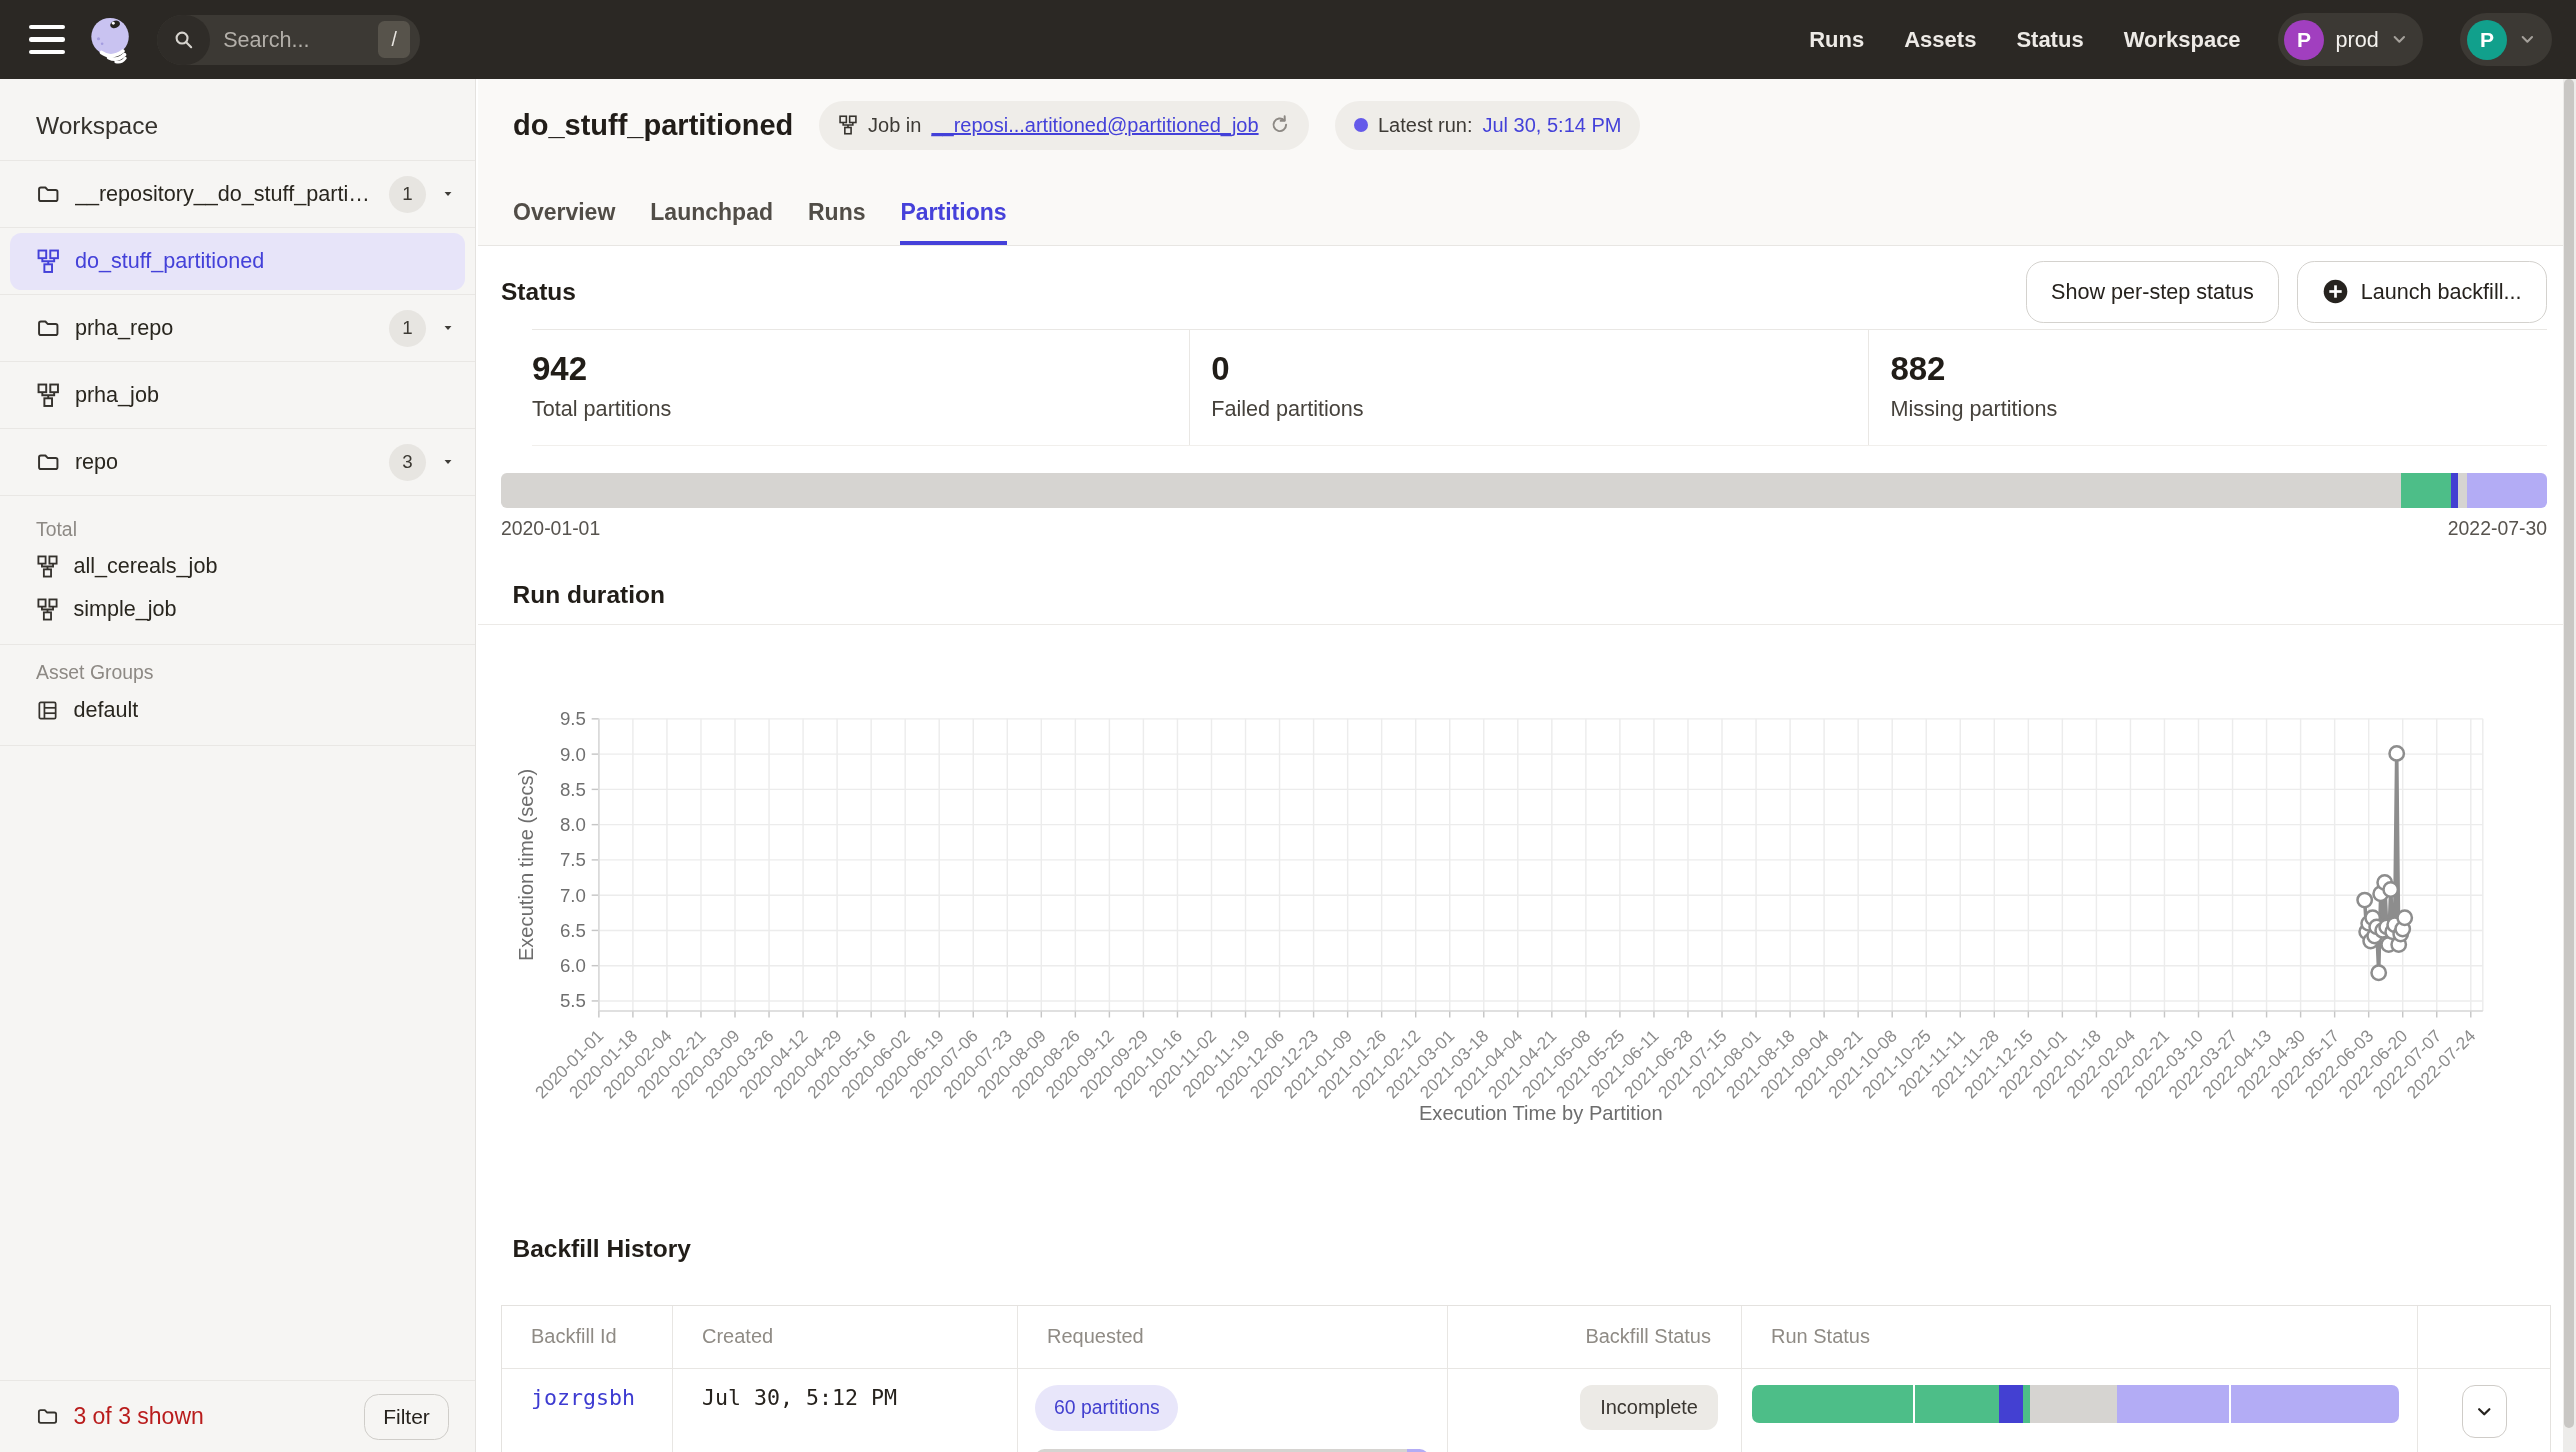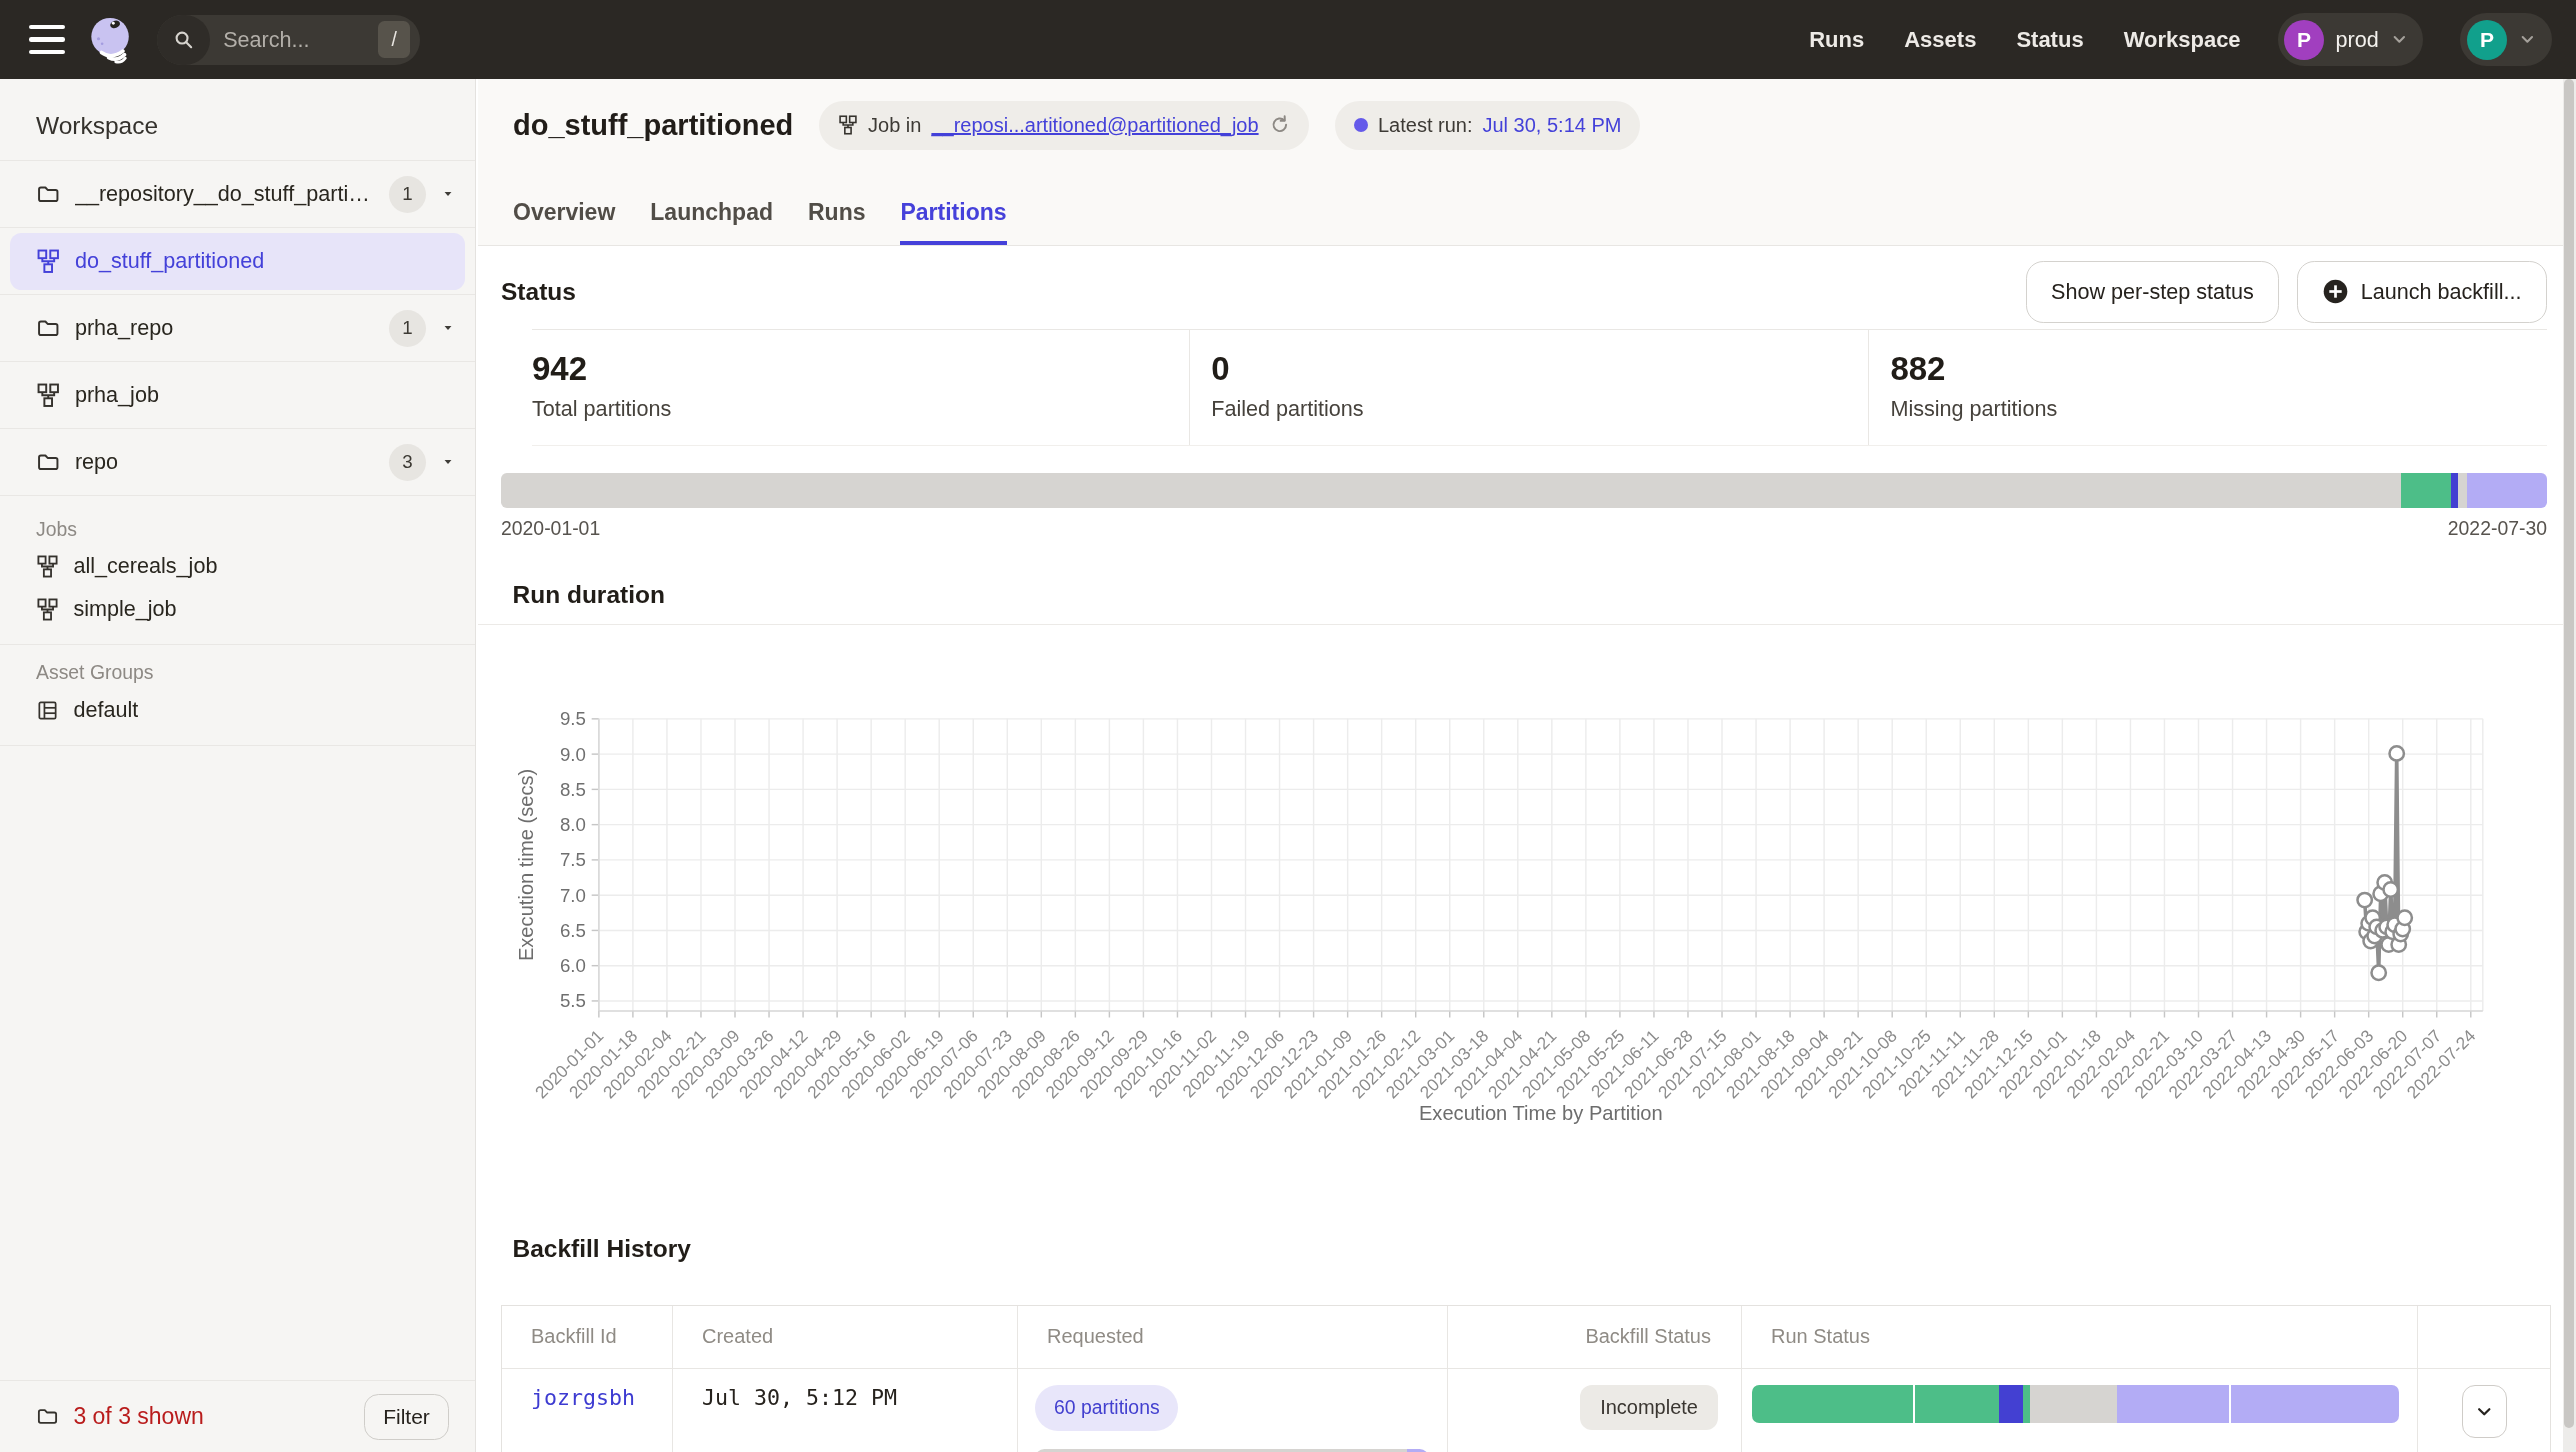--- a/index.html
+++ b/index.html
@@ -213,21 +213,21 @@
             <path d="M3 7.2 Q3 5.4 4.8 5.4 H9.2 L11.4 7.8 H19.2 Q21 7.8 21 9.6 V16.8 Q21 18.6 19.2 18.6 H4.8 Q3 18.6 3 16.8 Z" fill="none" stroke="#35322d" stroke-width="1.9" stroke-linejoin="round"></path>
           </svg>
         <span class="row-label">repo</span>
         <span class="count-badge">3</span>
         <svg class="caret" viewBox="0 0 20 20">
             <polygon points="4,7 16,7 10,14" fill="#3f3c37"></polygon>
           </svg>
       </div>
     </div>
 
-    <div class="side-section-label" style="margin-top:21.6px;">Jobs</div>
+    <div class="side-section-label" style="margin-top:21.6px;">Total</div>
     <div class="side-item" style="margin-top:4.3px;">
       <svg width="23" height="23" viewBox="0 0 24 24">
           <g fill="none" stroke="#35322d" stroke-width="1.9">
             <rect x="2.5" y="1.5" width="7.5" height="7.5"></rect>
             <rect x="14" y="1.5" width="7.5" height="7.5"></rect>
             <rect x="8.2" y="15" width="7.5" height="7.5"></rect>
             <path d="M6.2 9 V12 H17.8 V9 M12 12 V15"></path>
           </g>
         </svg>
       <span class="row-label">all_cereals_job</span>

